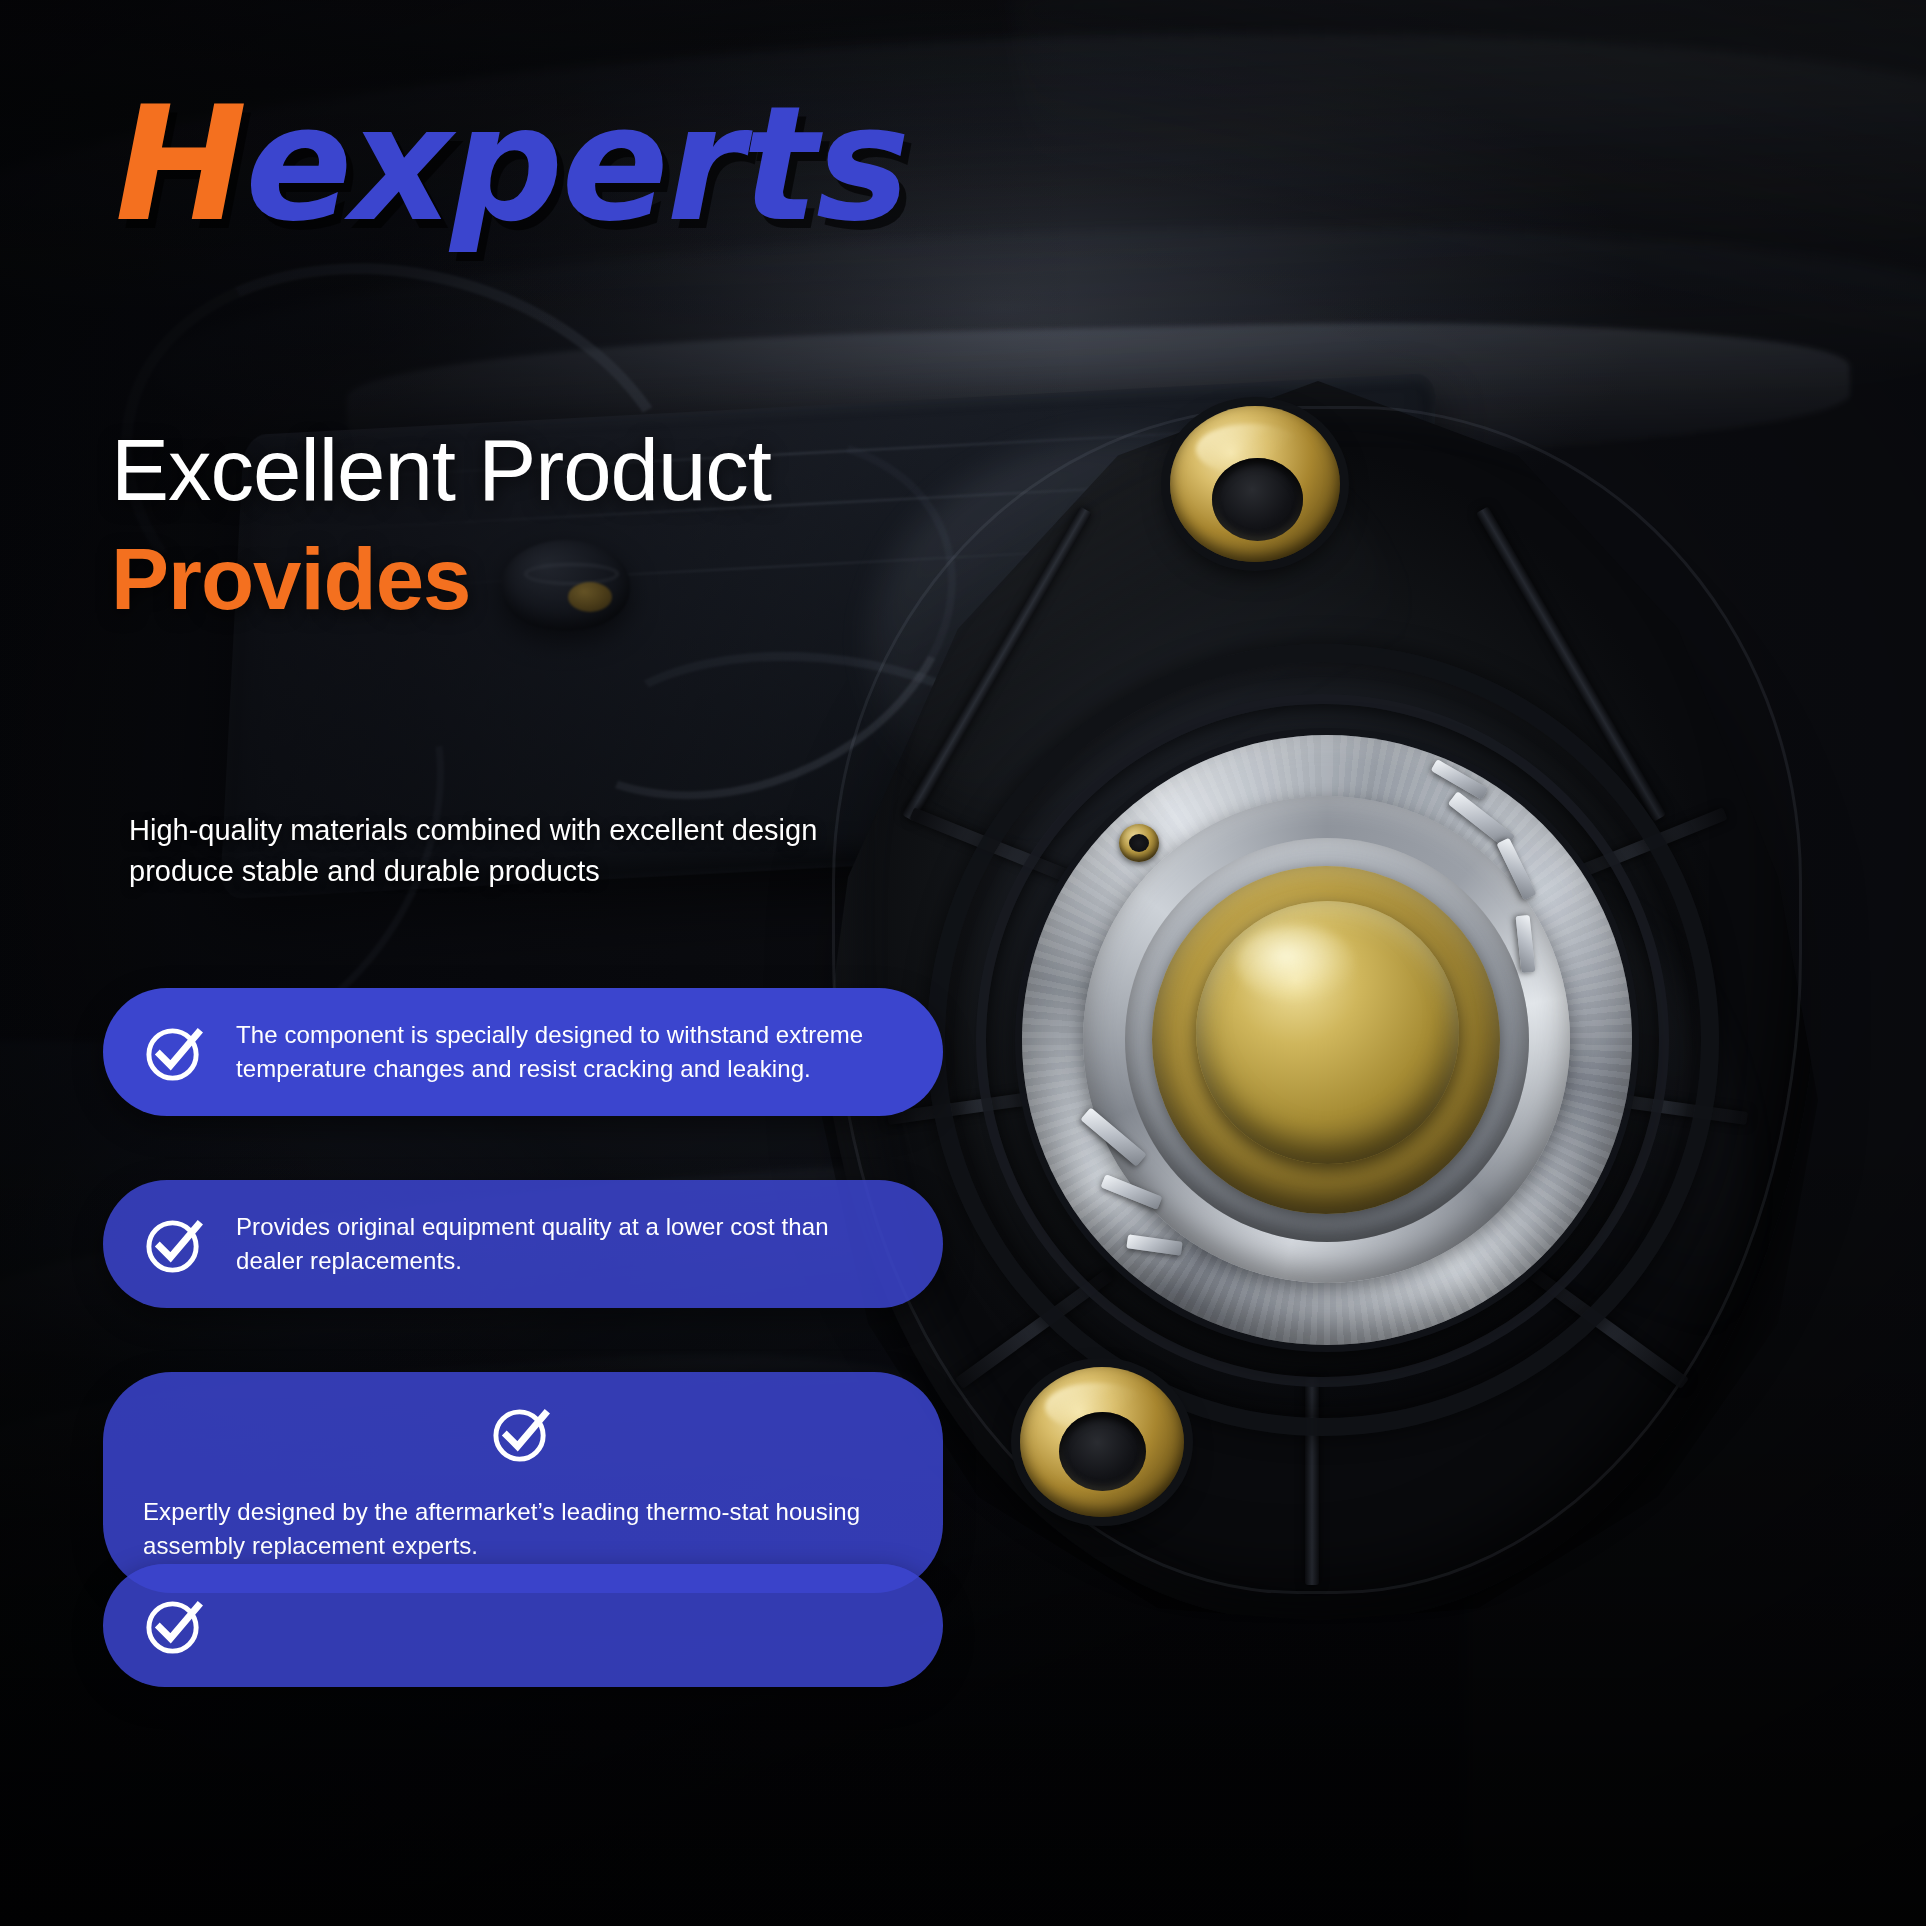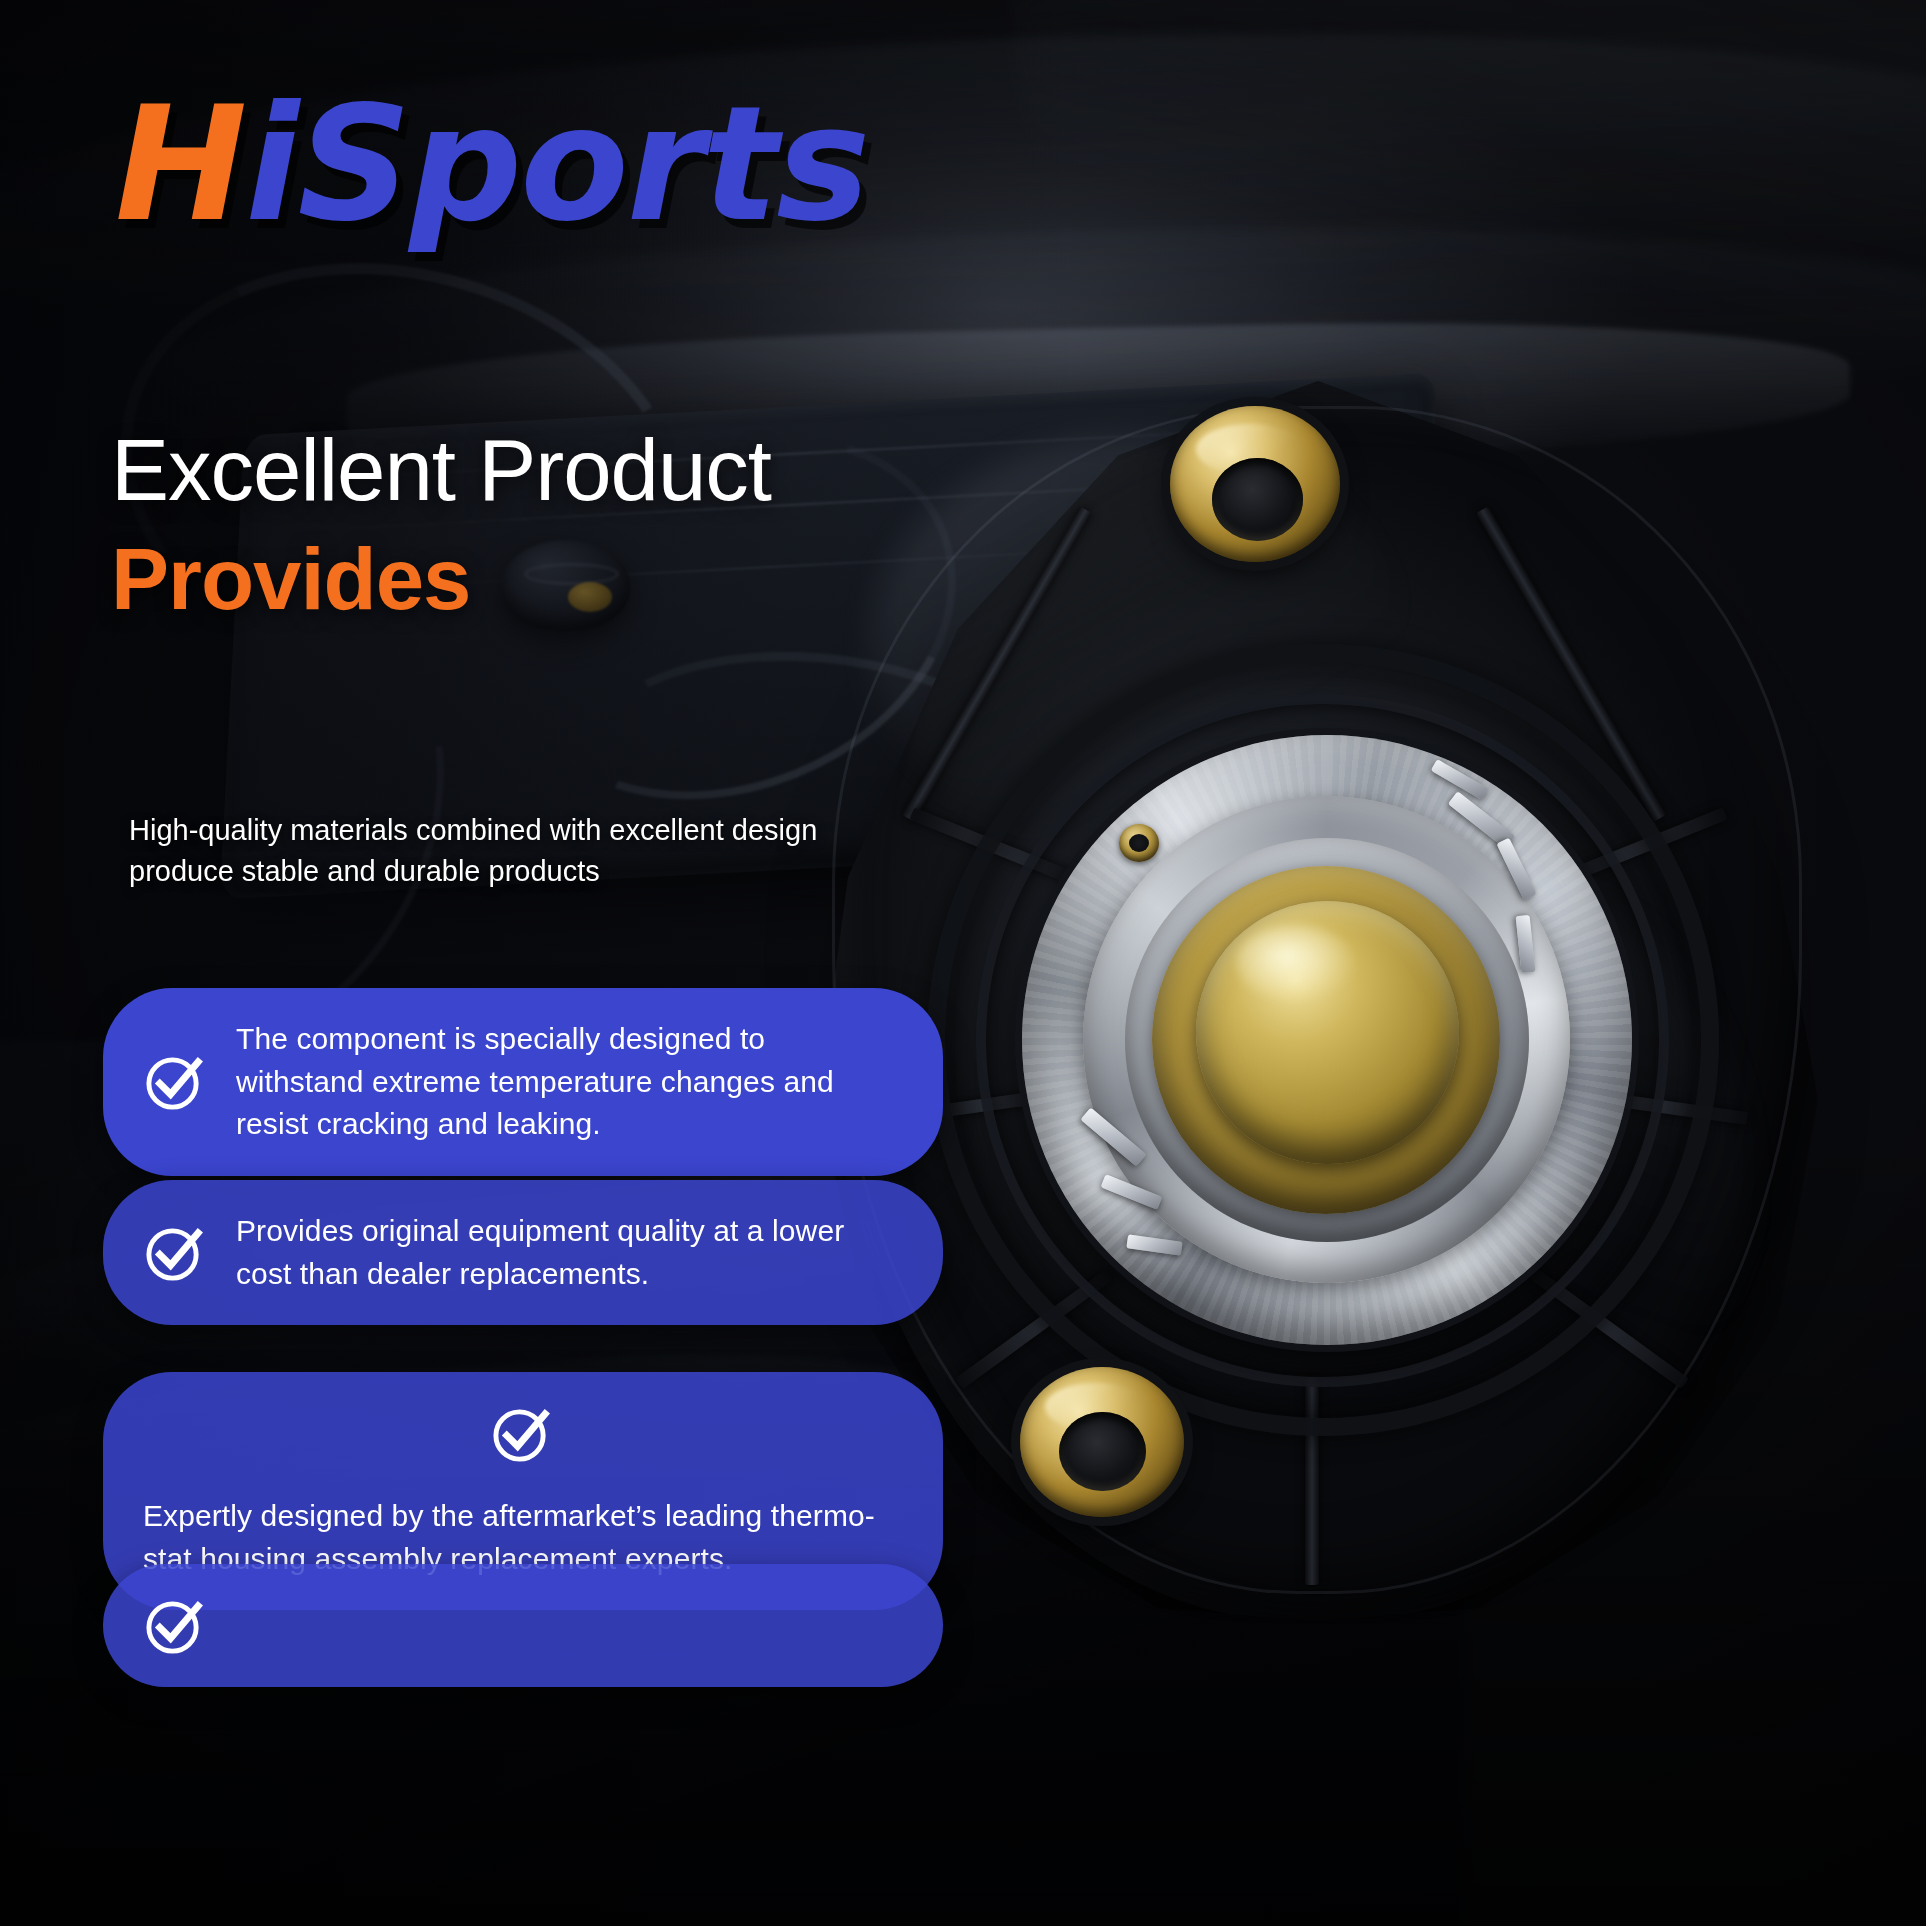--- a/index.html
+++ b/index.html
@@ -232,21 +232,21 @@
   .lede{ position:absolute; left:129px; top:810px; width:792px;
     color:#ffffff; font-size:29px; line-height:1.42; font-weight:normal;
     text-shadow:0 2px 10px rgba(0,0,0,.85);}
 
   
   .pill{ position:absolute; left:103px; display:flex; align-items:center; gap:30px;
     background:#3B45CE; border-radius:69px; padding:30px 44px 30px 40px;
     box-shadow:0 10px 30px rgba(0,0,0,.45);}
   .pill.translucent{ background:rgba(59,69,206,.86); }
   .pill .ck{ flex:0 0 auto; width:63px; height:63px; }
-  .pill .txt{ color:#ffffff; font-size:30px; line-height:1.42; letter-spacing:0.1px; }
+  .pill .txt{ color:#ffffff; font-size:24px; line-height:1.42; letter-spacing:0.1px; }
 
   .p1{ top:988px;  width:840px; }
   .p2{ top:1180px; width:840px; }
   .p3{ top:1372px; width:840px;flex-direction:column; }
   .p4{ top:1564px; width:840px; }
 </style>
 </head>
 <body>
 
 <div id="bg">
@@ -317,21 +317,21 @@
   <div class="bushShine bushTopShine"></div>
   <div class="bushHole bushTopHole"></div>
 
   <div class="bushing bushBot"></div>
   <div class="bushShine bushBotShine"></div>
   <div class="bushHole bushBotHole"></div>
 </div>
 
 <div id="content">
 
-  <div class="logo"><span class="h">H</span><span class="rest">iSports</span></div>
+  <div class="logo"><span class="h">H</span><span class="rest">experts</span></div>
 
   <div class="headline">Excellent Product</div>
   <div class="subhead">Provides</div>
   <div class="lede">High-quality materials combined with excellent design produce stable and durable products</div>
 
   <div class="pill p1">
     <span class="ck">
       <svg viewBox="0 0 64 64" width="63" height="63" aria-hidden="true">
         <circle cx="30" cy="34" r="24" fill="none" stroke="#ffffff" stroke-width="5"></circle>
         <path d="M17 34 L28 45 L56 12" fill="none" stroke="#ffffff" stroke-width="7" stroke-linecap="square" stroke-linejoin="miter"></path>

